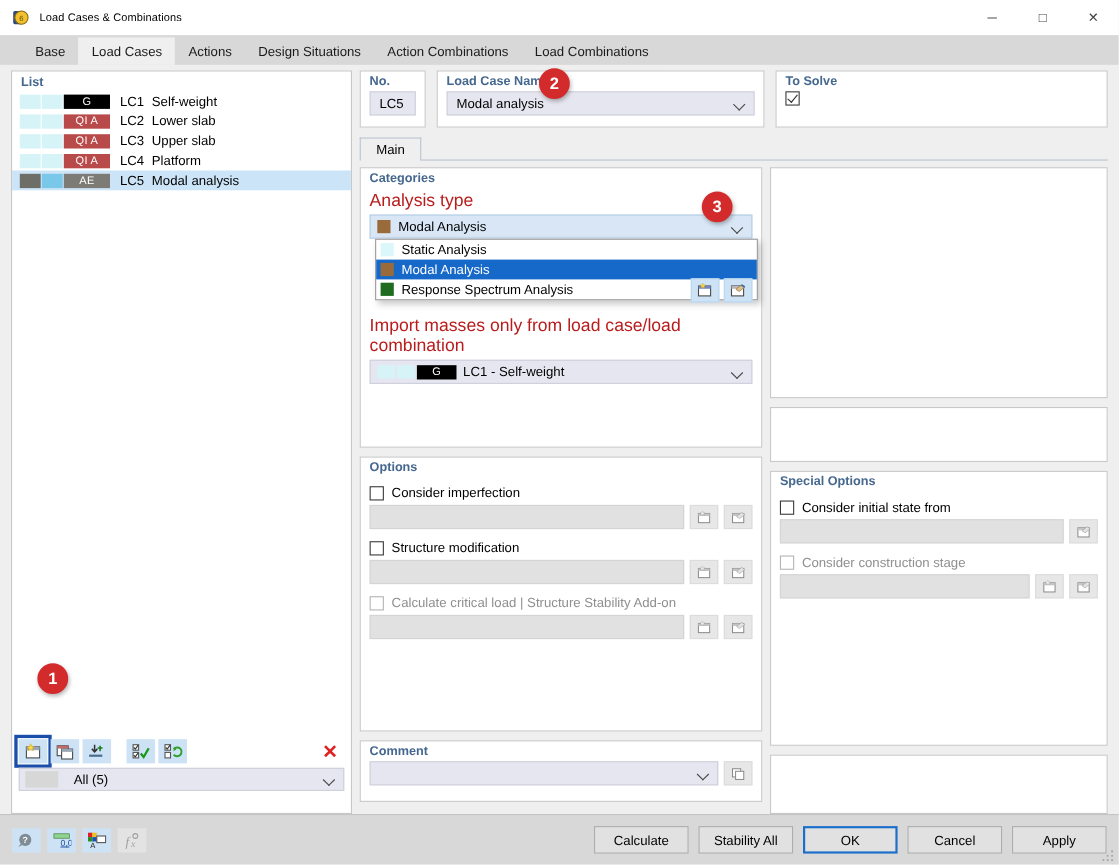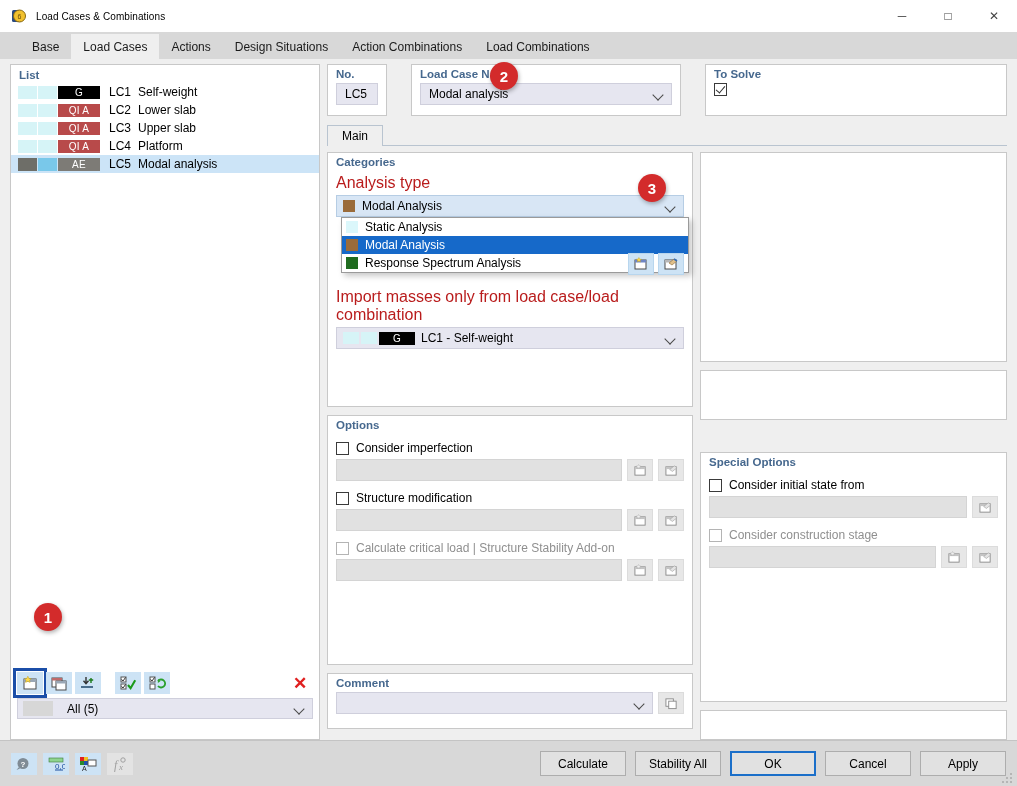--- a/index.html
+++ b/index.html
@@ -115,21 +115,21 @@
   }
   .chev::before {
     content: ""; position: absolute; left: 0; top: 1px;
     width: 7px; height: 7px;
     border-left: 1.4px solid #4a4a4a; border-bottom: 1.4px solid #4a4a4a;
     transform: rotate(-45deg);
   }
 
   
   .right-area { flex: 1 1 auto; display: flex; flex-direction: column; gap: 6px; }
-  .top-row { display: flex; gap: 24px; height: 52px; }
+  .top-row { display: flex; gap: 10px; height: 52px; }
   .grp {
     background: #fff; border: 1px solid #c8c8c8;
     position: relative; padding: 3px 8px 0 8px;
   }
   .grp-title {
     font-size: 11.5px; color: #46688e; font-weight: bold;
     margin-bottom: 3px;
   }
   .field {
     height: 22px; background: #e6e6f0; border: 1px solid #cfcfdc;
@@ -166,21 +166,21 @@
   .main-cols { display: flex; gap: 7px; flex: 1 1 auto; }
   .col-l { width: 366px; display: flex; flex-direction: column; gap: 8px; }
   .col-r { flex: 1 1 auto; display: flex; flex-direction: column; gap: 8px; }
 
   .grp-cat { height: 255px; }
   .grp-options { height: 250px; }
   .grp-comment { height: 56px; }
   .white-box { background: #fff; border: 1px solid #c8c8c8; }
   .wb1 { height: 210px; }
   .wb2 { height: 50px; }
-  .grp-special { height: 250px; margin-top: 24px; }
+  .grp-special { height: 250px; }
   .wb3 { flex: 1 1 auto; }
 
   .lbl { font-size: 16px; color: #b91c1c; margin: 6px 0 3px 0; }
 
   .combo {
     height: 22px; background: #e6e6f0; border: 1px solid #cfcfdc;
     display: flex; align-items: center; font-size: 12px;
     position: relative; padding-left: 6px;
   }
   .combo.sel { background: #d8e6f5; border-color: #b6cde4; }

